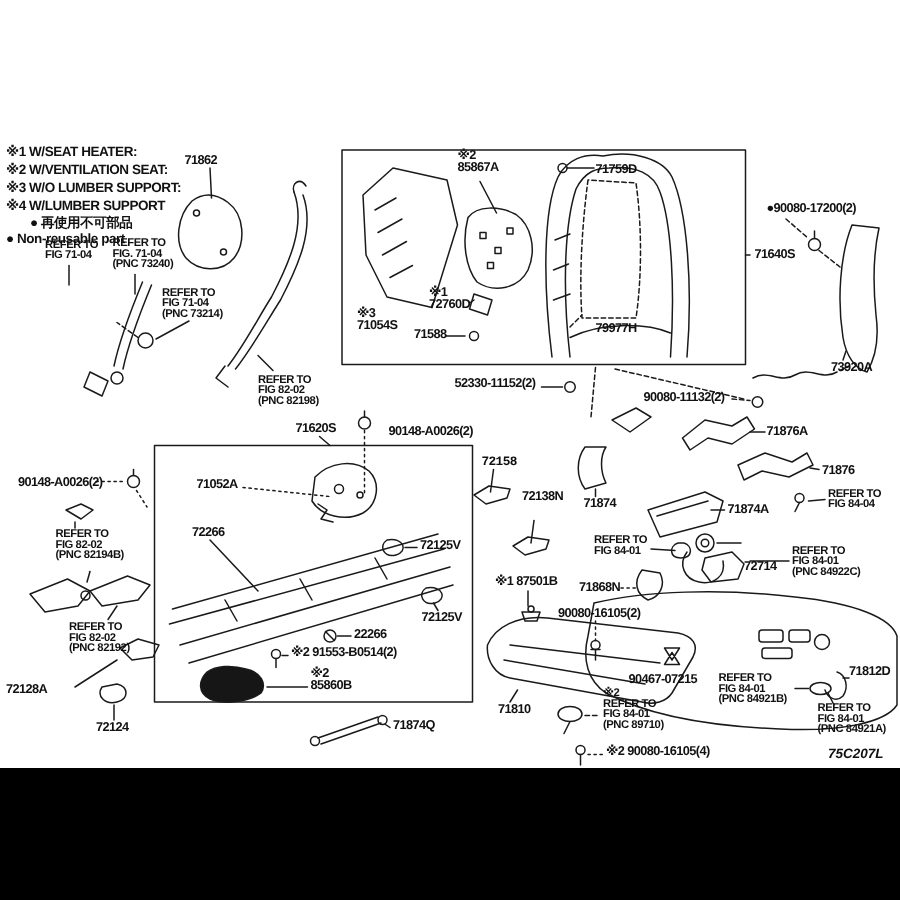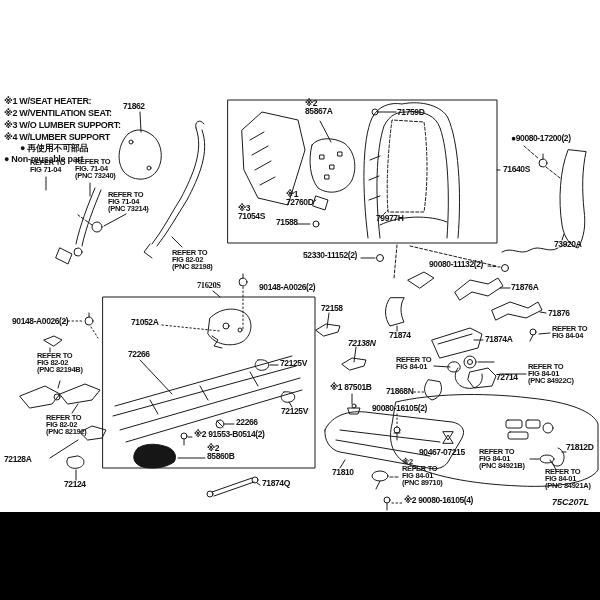--- a/index.html
+++ b/index.html
@@ -241,38 +241,38 @@
 85867A</div>
       <div class="lbl" style="left: 397px; top: 109px;">71759D</div>
       <div class="lbl" style="left: 511px; top: 135px;">●90080-17200(2)</div>
       <div class="lbl" style="left: 503px; top: 166px;">71640S</div>
       <div class="lbl" style="left: 554px; top: 241px;">73920A</div>
       <div class="lbl" style="left: 286px; top: 191px;">※1
 72760D</div>
       <div class="lbl" style="left: 238px; top: 205px;">※3
 71054S</div>
       <div class="lbl" style="left: 276px; top: 219px;">71588</div>
-      <div class="lbl" style="left: 366px; top: 215px; padding-left: 10px;">79977H</div>
+      <div class="lbl" style="left: 387px; top: 215px; padding-left: 10px;">79977H</div>
       <div class="lbl" style="left: 303px; top: 252px;">52330-11152(2)</div>
       <div class="lbl" style="left: 429px; top: 261px;">90080-11132(2)</div>
       <div class="lbl" style="left: 511px; top: 284px;">71876A</div>
       <div class="lbl" style="left: 548px; top: 310px;">71876</div>
       <div class="ref" style="left: 552px; top: 325px;">REFER TO
 FIG 84-04</div>
       <div class="lbl" style="left: 485px; top: 336px;">71874A</div>
       <div class="lbl" style="left: 496px; top: 374px;">72714</div>
       <div class="ref" style="left: 396px; top: 356px;">REFER TO
 FIG 84-01</div>
       <div class="ref" style="left: 528px; top: 363px;">REFER TO
 FIG 84-01
 (PNC 84922C)</div>
       <div class="lbl" style="left: 389px; top: 332px;">71874</div>
-      <div class="lbl" style="left: 321px; top: 305px;">72158</div>
-      <div class="lbl" style="left: 348px; top: 340px; font-style: italic;">72138N</div>
-      <div class="lbl" style="left: 197px; top: 282px; font-family: Liberation Serif, serif;">71620S</div>
+      <div class="lbl" style="left: 321px; top: 305px; font-family: Liberation Mono, monospace;">72158</div>
+      <div class="lbl" style="left: 348px; top: 327px;">72138N</div>
+      <div class="lbl" style="left: 197px; top: 282px;">71620S</div>
       <div class="lbl" style="left: 259px; top: 284px;">90148-A0026(2)</div>
       <div class="lbl" style="left: 12px; top: 318px;">90148-A0026(2)</div>
       <div class="lbl" style="left: 131px; top: 319px;">71052A</div>
       <div class="lbl" style="left: 128px; top: 351px;">72266</div>
       <div class="lbl" style="left: 280px; top: 360px;">72125V</div>
       <div class="lbl" style="left: 281px; top: 408px;">72125V</div>
       <div class="lbl" style="left: 236px; top: 419px;">22266</div>
       <div class="lbl" style="left: 194px; top: 431px;">※2 91553-B0514(2)</div>
       <div class="lbl" style="left: 207px; top: 445px;">※2
 85860B</div>

